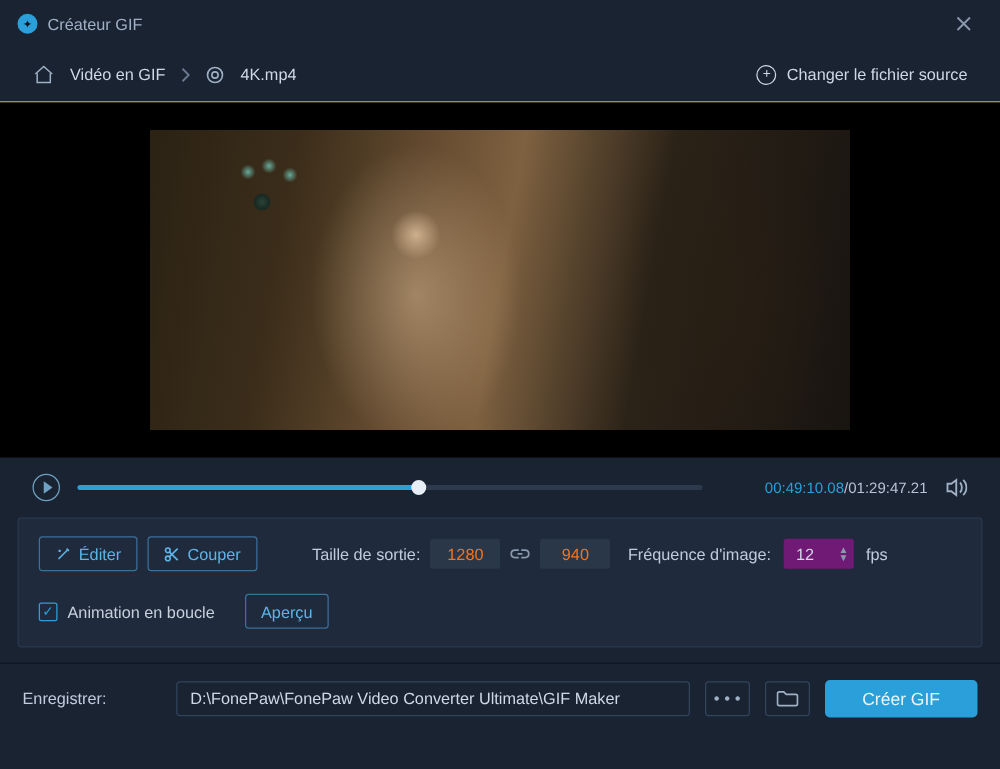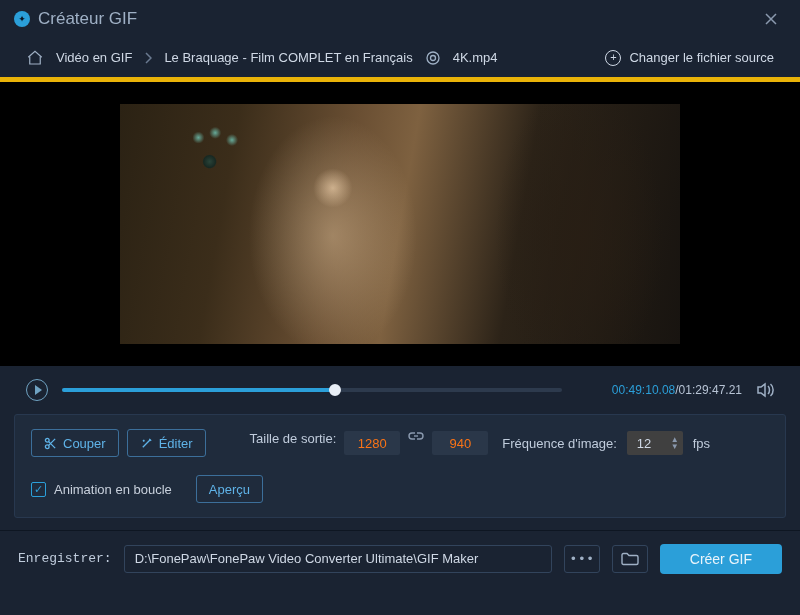--- a/index.html
+++ b/index.html
@@ -19,27 +19,27 @@
   height: 38px;
   padding: 0 14px;
 }
 .titlebar-left { display: flex; align-items: center; gap: 8px; }
 .app-icon {
   width: 16px; height: 16px; border-radius: 50%;
   background: #2b9fd9;
   display: flex; align-items: center; justify-content: center;
   font-size: 9px; color: #0a1420;
 }
-.title { color: #9fb0c5; font-size: 17px; }
+.title { color: #9fb0c5; font-size: 13px; }
 .close { color: #8a99ae; font-size: 16px; cursor: pointer; padding: 4px 8px; }
 
 .breadcrumb-bar {
   display: flex; align-items: center; justify-content: space-between;
   padding: 0 26px; height: 44px;
-  border-bottom: 5px solid #eab308;
+  border-bottom: 1px solid #eab308;
 }
 .breadcrumb-left { display: flex; align-items: center; gap: 12px; }
 .home-icon { color: #9fb0c5; }
 .crumb { color: #cfd8e5; }
 .chevron { color: #6a7a90; }
 .target-icon { color: #9fb0c5; }
 
 .change-source {
   display: flex; align-items: center; gap: 8px; color: #cfd8e5;
   cursor: pointer;
@@ -113,56 +113,56 @@
 }
 .btn {
   display: inline-flex; align-items: center; gap: 6px;
   border: 1px solid #3c6f9a; color: #5fb3e8;
   background: transparent; border-radius: 3px;
   height: 28px; padding: 0 12px; cursor: pointer;
   font-size: 13px;
 }
 .btn-group { display: flex; gap: 8px; }
 .label-txt { color: #c0ccdc; }
-.size-group { display: flex; align-items: flex-start; gap: 8px; margin-left: 30px; }
+.size-group { display: flex; align-items: center; gap: 8px; margin-left: 30px; }
 .num-box {
   background: #2a3749; width: 56px; height: 24px; border-radius: 2px;
   display: flex; align-items: center; justify-content: center;
   color: #f97316;
 }
 .link-icon { color: #8a99ae; }
 .freq-group { display: flex; align-items: center; gap: 10px; }
 .spin-box {
-  display: flex; align-items: center; background: #404040; height: 24px;
+  display: flex; align-items: center; background: #701a75; height: 24px;
   border-radius: 2px; padding: 0 4px 0 10px; gap: 6px;
 }
 .spin-val { color: #cfd8e5; width: 28px; }
 .spin-arrows { display: flex; flex-direction: column; line-height: 7px; color: #8a99ae; font-size: 8px; cursor: pointer; }
 .controls-row2 {
   display: flex; align-items: center; gap: 24px; margin-top: 18px;
 }
 .checkbox {
   width: 15px; height: 15px; border: 1px solid #2b9fd9; border-radius: 2px;
   display: inline-flex; align-items: center; justify-content: center;
   color: #2b9fd9; font-size: 11px; background: transparent;
 }
 .loop { display: flex; align-items: center; gap: 8px; cursor: pointer; }
 
 .bottom-bar {
   display: flex; align-items: center; gap: 12px;
   padding: 0 18px; height: 56px;
   margin-top: 12px;
   border-top: 1px solid #0e1622;
 }
-.save-label { color: #c0ccdc; font-family: Liberation Mono, monospace; }
+.save-label { color: #c0ccdc; }
 .path-box {
   flex: 1; height: 28px; background: transparent; border: 1px solid #32445c;
   border-radius: 3px; color: #cfd8e5; padding: 0 10px;
   display: flex; align-items: center; font-size: 13px;
-  min-width: 0; overflow: hidden; text-overflow: ellipsis; white-space: nowrap;
+  min-width: 0; overflow: hidden; text-overflow: ellipsis; white-space: nowrap; margin-left: 44px;
 }
 .dots-btn, .folder-btn {
   height: 28px; width: 36px; border: 1px solid #32445c; border-radius: 3px;
   display: flex; align-items: center; justify-content: center;
   color: #9fb0c5; cursor: pointer; background: transparent;
 }
 .create-btn {
   height: 30px; padding: 0 30px; border: none; border-radius: 4px;
   background: #2b9fd9; color: #e9f4fb; font-size: 14px; cursor: pointer;
 }
@@ -190,21 +190,20 @@
           <path d="M3 11 L12 3 L21 11"></path>
           <path d="M5 10 V20 H19 V10"></path>
         </svg>
     </span>
     <span class="crumb">Vidéo en GIF</span>
     <span class="chevron">
       <svg width="8" height="12" viewBox="0 0 8 12">
           <path d="M2 1 L7 6 L2 11" fill="none" stroke="currentColor" stroke-width="1.5"></path>
         </svg>
     </span>
-    <span class="crumb">Le Braquage - Film COMPLET en Français</span>
     <span class="target-icon">
       <svg width="16" height="16" viewBox="0 0 16 16" fill="none" stroke="currentColor" stroke-width="1.3">
           <circle cx="8" cy="8" r="6"></circle>
           <circle cx="8" cy="8" r="2.5"></circle>
         </svg>
     </span>
     <span class="crumb">4K.mp4</span>
   </div>
   <div class="change-source">
     <span class="plus-circle">+</span>
@@ -234,39 +233,39 @@
         <path d="M2 5 H5 L9 2 V14 L5 11 H2 Z"></path>
         <path d="M12 4 C14 6 14 10 12 12"></path>
         <path d="M14.5 2 C18 5 18 11 14.5 14"></path>
       </svg>
   </span>
 </div>
 
 <div class="controls-panel">
   <div class="controls-row1">
     <div class="btn-group">
+      <button class="btn">
+        <span>
+            <svg width="13" height="13" viewBox="0 0 14 14" stroke="currentColor" fill="none" stroke-width="1.4">
+              <path d="M3 11 L11 3"></path>
+              <path d="M10 2 L12 4"></path>
+              <path d="M4 3 L4 5 M3 4 L5 4"></path>
+            </svg>
+          </span>
+        <span>Éditer</span>
+      </button>
       <button class="btn">
         <span>
             <svg width="13" height="13" viewBox="0 0 14 14" stroke="currentColor" fill="none" stroke-width="1.4">
               <circle cx="3.5" cy="3.5" r="2"></circle>
               <circle cx="3.5" cy="10.5" r="2"></circle>
               <path d="M5 5 L12 12 M5 9 L12 2"></path>
             </svg>
           </span>
         <span>Couper</span>
-      </button>
-      <button class="btn">
-        <span>
-            <svg width="13" height="13" viewBox="0 0 14 14" stroke="currentColor" fill="none" stroke-width="1.4">
-              <path d="M3 11 L11 3"></path>
-              <path d="M10 2 L12 4"></path>
-              <path d="M4 3 L4 5 M3 4 L5 4"></path>
-            </svg>
-          </span>
-        <span>Éditer</span>
       </button>
     </div>
     <div class="size-group">
       <span class="label-txt">Taille de sortie:</span>
       <span class="num-box">1280</span>
       <span class="link-icon">
         <svg width="16" height="10" viewBox="0 0 16 10" fill="none" stroke="currentColor" stroke-width="1.4">
             <path d="M6 5 H10"></path>
             <path d="M7 2 H4 C2 2 1 3.5 1 5 C1 6.5 2 8 4 8 H7"></path>
             <path d="M9 2 H12 C14 2 15 3.5 15 5 C15 6.5 14 8 12 8 H9"></path>

